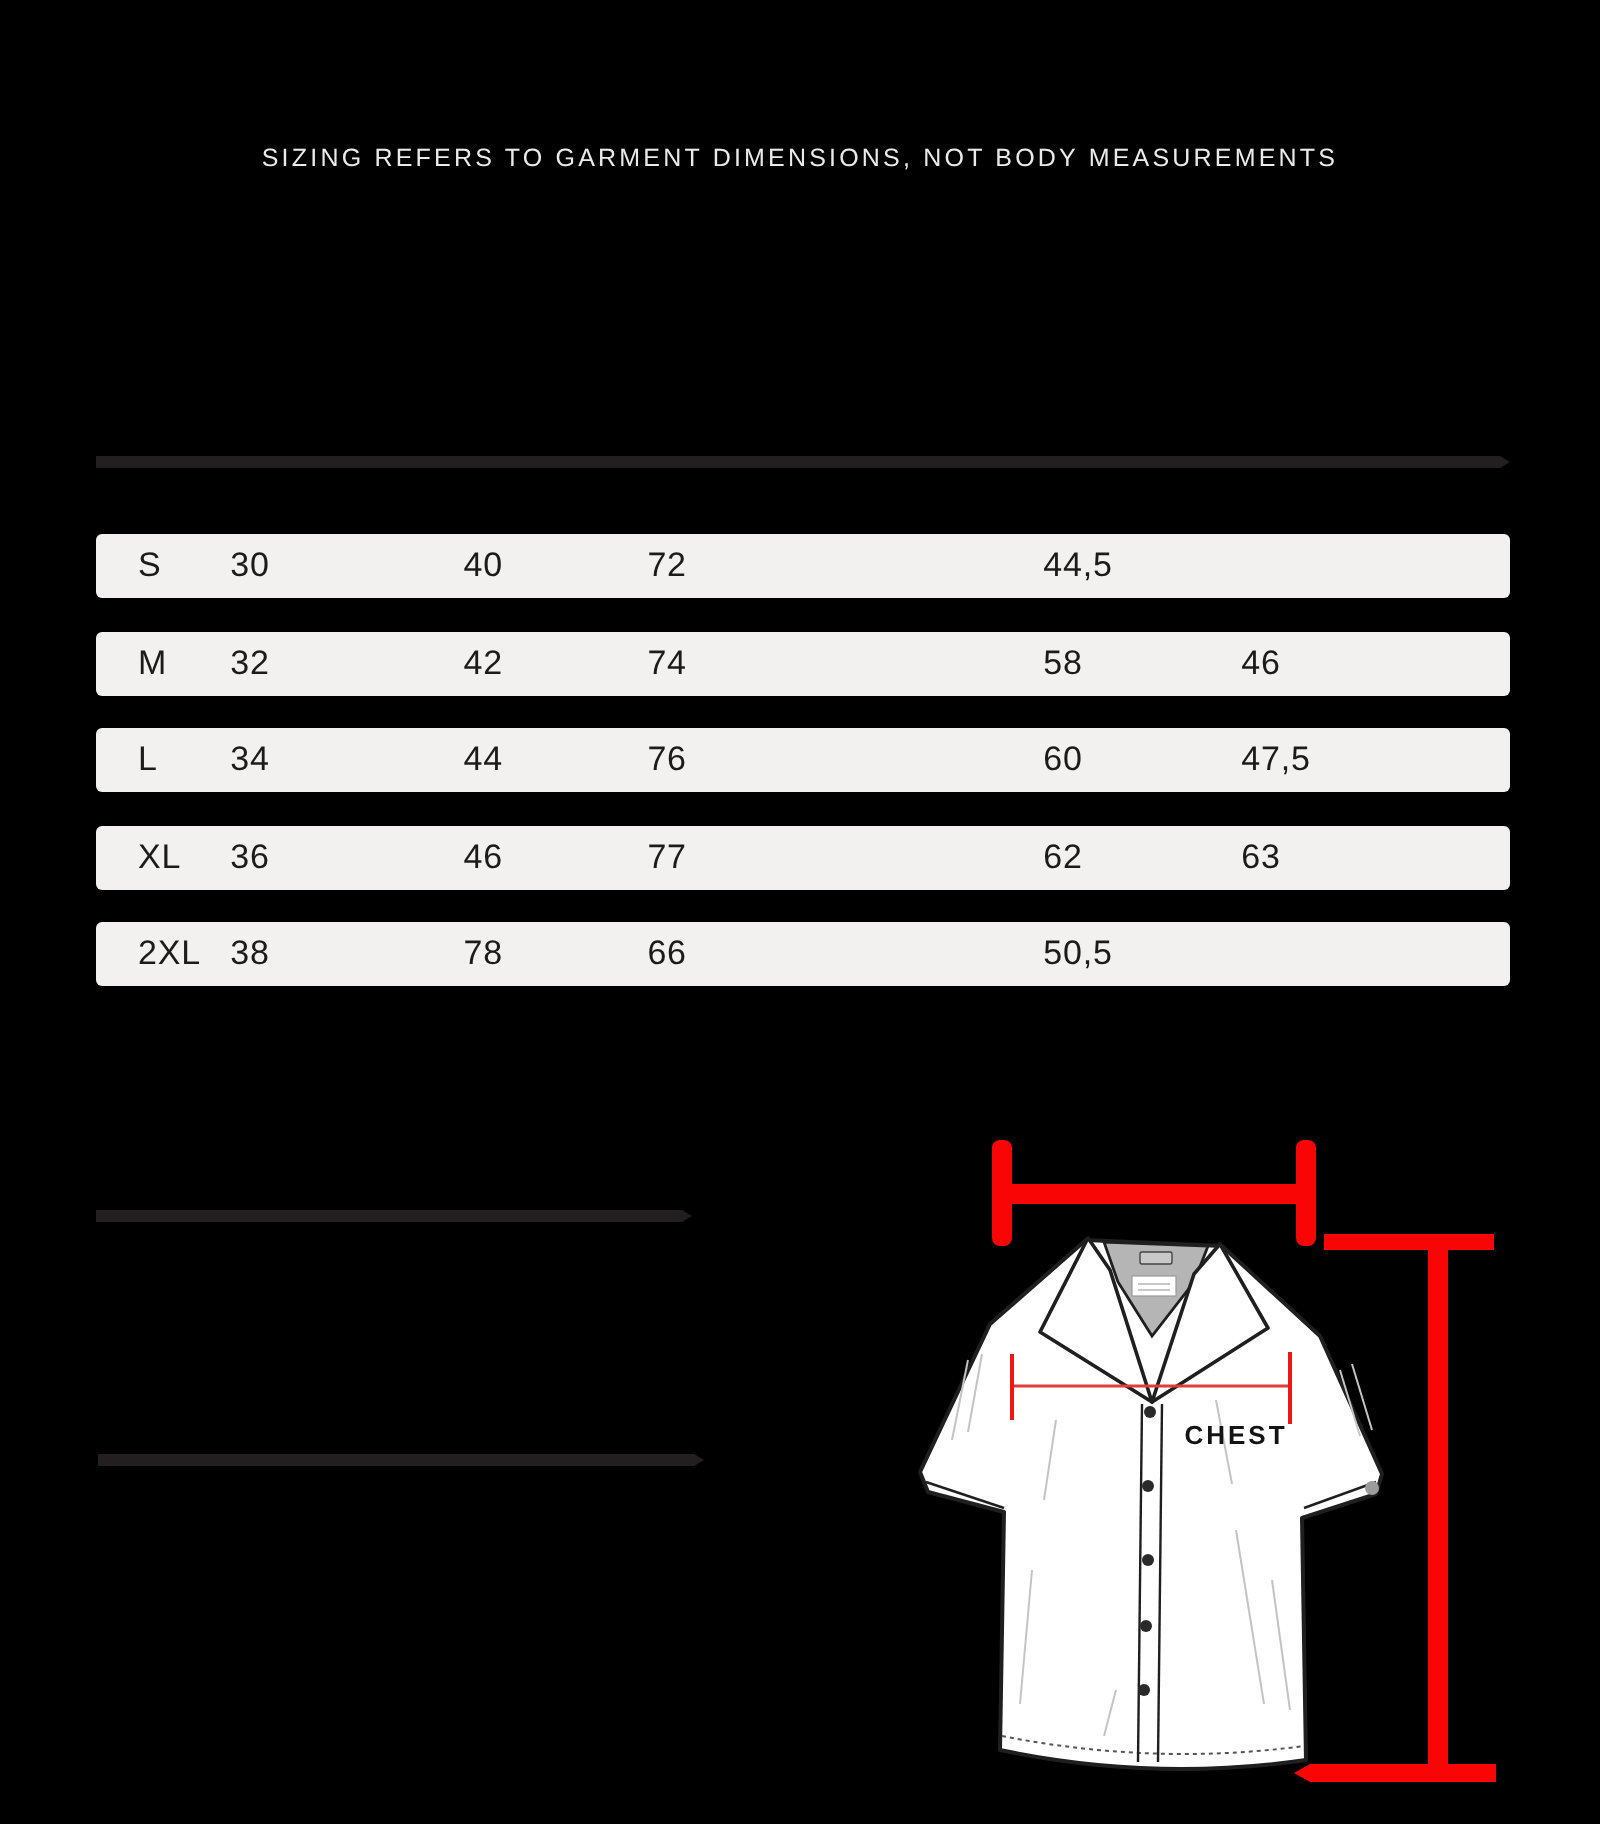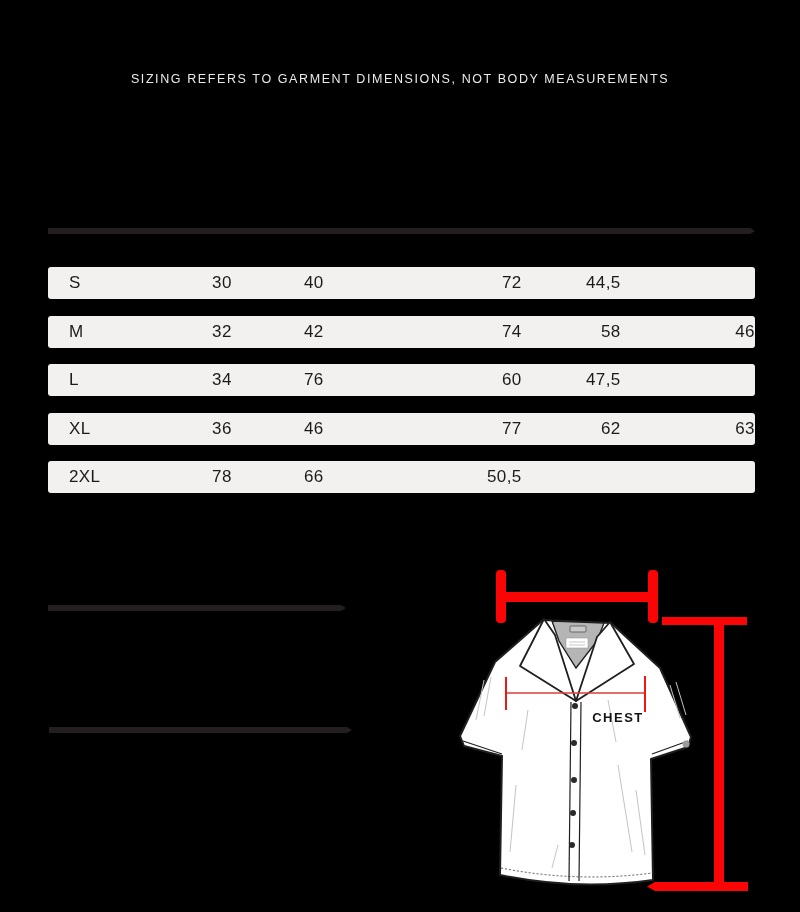--- a/index.html
+++ b/index.html
@@ -20,21 +20,21 @@
   .legend-bar-2{left:49px;top:727px;width:303px;}
   .size-table{
     position:absolute;left:48px;top:267px;width:707px;
     display:flex;flex-direction:column;gap:16.5px;
   }
   .size-row{
     height:32px;background:#f2f1f0;border-radius:3px;
     display:grid;grid-template-columns:9.5% 16.5% 13% 28% 14% 19%;
     align-items:center;color:#1b1b1b;font-size:17px;letter-spacing:.4px;
   }
-  .size-row .cell{text-align:right;line-height:32px;}
+  .size-row .cell{text-align:left;line-height:32px;}
   .size-row .cell.size{text-align:left;padding-left:21px;}
   .diagram-svg{position:absolute;left:440px;top:550px;width:360px;height:362px;}
 </style>
 </head>
 <body>
 
 <div class="screen">
 
   <div class="subtitle">SIZING REFERS TO GARMENT DIMENSIONS, NOT BODY MEASUREMENTS</div>
 
@@ -52,34 +52,36 @@
       <div class="cell size">M</div>
       <div class="cell">32</div>
       <div class="cell">42</div>
       <div class="cell">74</div>
       <div class="cell">58</div>
       <div class="cell">46</div>
     </div>
     <div class="size-row">
       <div class="cell size">L</div>
       <div class="cell">34</div>
+      <div class="cell">44</div>
       <div class="cell">76</div>
       <div class="cell">60</div>
       <div class="cell">47,5</div>
     </div>
     <div class="size-row">
       <div class="cell size">XL</div>
       <div class="cell">36</div>
       <div class="cell">46</div>
       <div class="cell">77</div>
       <div class="cell">62</div>
       <div class="cell">63</div>
     </div>
     <div class="size-row">
       <div class="cell size">2XL</div>
+      <div class="cell">38</div>
       <div class="cell">78</div>
       <div class="cell">66</div>
       <div class="cell">50,5</div>
     </div>
   </div>
 
   <div class="dark-bar legend-bar-1"></div>
   <div class="dark-bar legend-bar-2"></div>
 
   <svg class="diagram-svg" viewBox="0 0 360 362">

